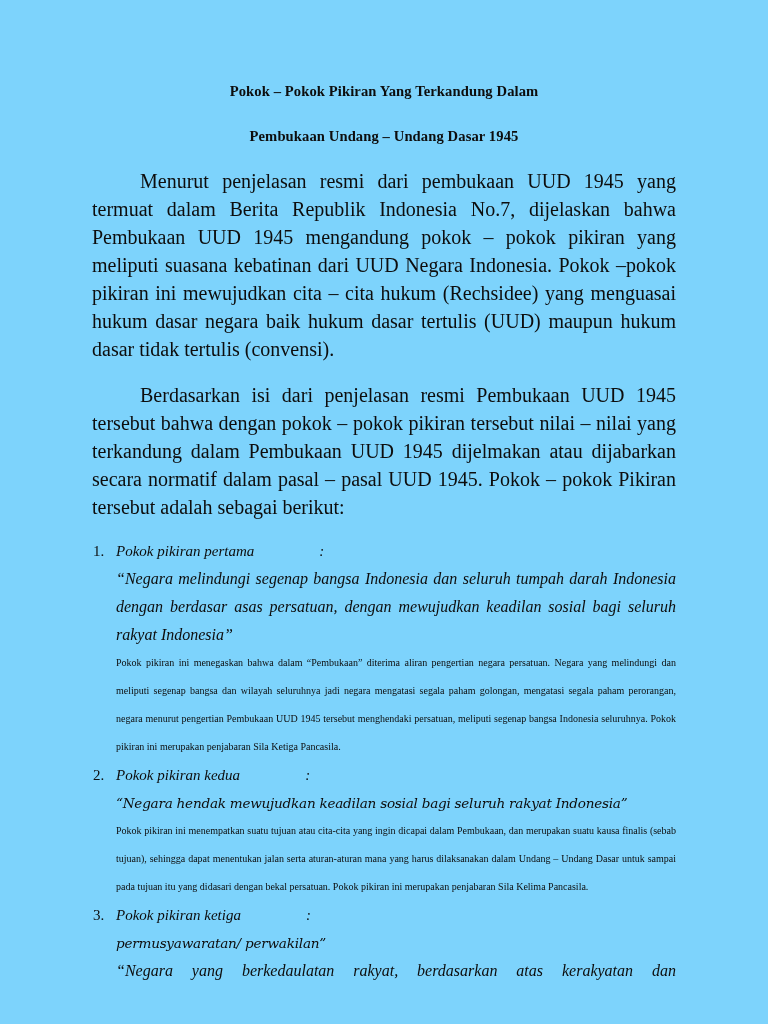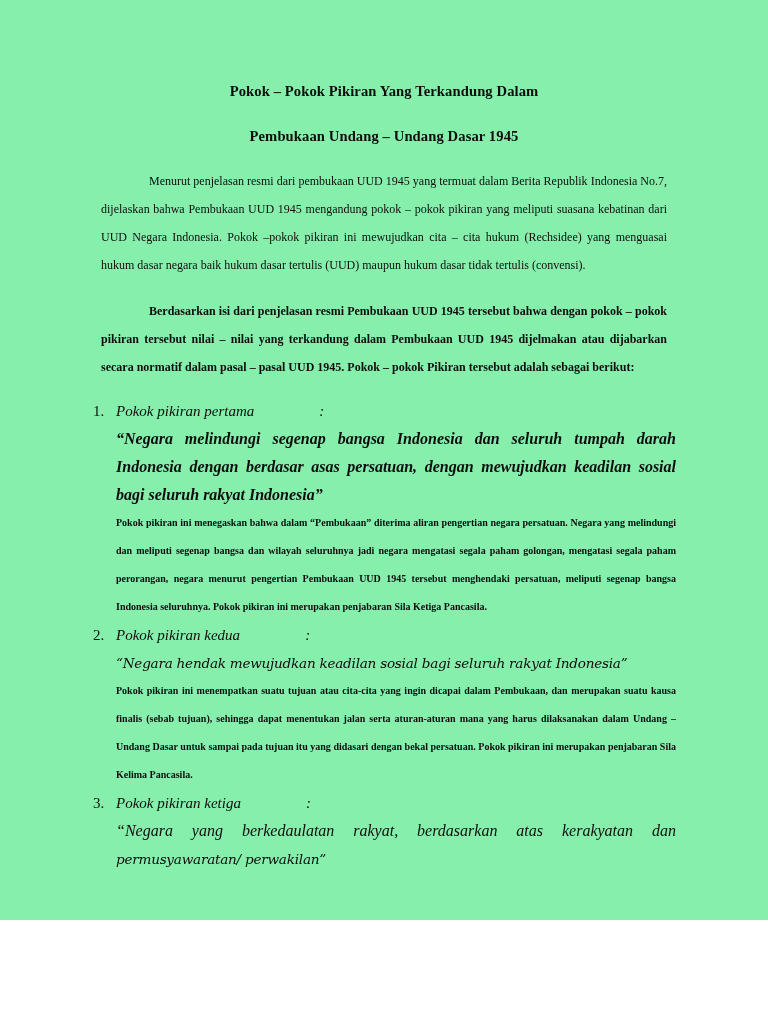--- a/index.html
+++ b/index.html
@@ -12,25 +12,25 @@
     width: 768px;
     height: 1024px;
     font-family: "Liberation Serif", "DejaVu Serif", serif;
     color: #0d0d0d;
     -webkit-font-smoothing: antialiased;
   }
 
   .page {
     position: relative;
     width: 768px;
-    height: 920px;
+    height: 1024px;
     box-sizing: border-box;
     padding: 0;
     overflow: hidden;
-    background: #86efac;
+    background: #7dd3fc;
   }
 
   .content {
     position: absolute;
     left: 92px;
     top: 84px;
     width: 584px;
   }
 
   
@@ -39,25 +39,25 @@
     font-weight: bold;
     text-align: center;
     line-height: 1.0;
     letter-spacing: 0.1px;
   }
   .doc-title.first { margin: 0 0 0 0; }
   .doc-title.second { margin: 30px 0 0 0; }
 
   
   .para {
-    font-size: 12px;
+    font-size: 20px;
     line-height: 28px;
     text-align: justify;
     text-justify: inter-word;
-    margin: 9px;
+    margin: 0;
     hyphens: none;
   }
   .para.indent { text-indent: 48px; }
   .para.gap-1 { margin-top: 24px; }
   .para.gap-2 { margin-top: 18px; }
 
   
   .list {
     margin: 16px 0 0 0;
     padding: 0;
@@ -125,21 +125,21 @@
 
   .body-text {
     font-size: 10px;
     line-height: 28px;
     text-align: justify;
     text-justify: inter-word;
     margin: 0;
   }
 
   
-  .nostretch { text-align-last: left; font-weight: bold; }
+  .nostretch { text-align-last: left; }
 </style>
 </head>
 <body>
 
 <div class="page">
   <div class="content">
 
     <div class="doc-title first">Pokok – Pokok Pikiran Yang Terkandung Dalam</div>
 
     <div class="doc-title second">Pembukaan Undang – Undang Dasar 1945</div>
@@ -166,19 +166,19 @@
         </div>
         <p class="quote narrow">“Negara hendak mewujudkan keadilan sosial bagi seluruh rakyat Indonesia”</p>
         <p class="body-text nostretch">Pokok pikiran ini menempatkan suatu tujuan atau cita-cita yang ingin dicapai dalam Pembukaan, dan merupakan suatu kausa finalis (sebab tujuan), sehingga dapat menentukan jalan serta aturan-aturan mana yang harus dilaksanakan dalam Undang – Undang Dasar untuk sampai pada tujuan itu yang didasari dengan bekal persatuan. Pokok pikiran ini merupakan penjabaran Sila Kelima Pancasila.</p>
       </li>
 
       <li class="list-item">
         <span class="marker">3.</span>
         <div class="item-head">
           <span class="label">Pokok pikiran ketiga</span><span class="colon">:</span>
         </div>
+        <p class="quote narrow-wrap">permusyawaratan/ perwakilan”</p>
         <p class="quote wide" style="text-align:justify; text-align-last: justify;">“Negara yang berkedaulatan rakyat, berdasarkan atas kerakyatan dan</p>
-        <p class="quote narrow-wrap">permusyawaratan/ perwakilan”</p>
       </li>
 
     </ol>
   </div>
 </div>
 
 </body></html>

